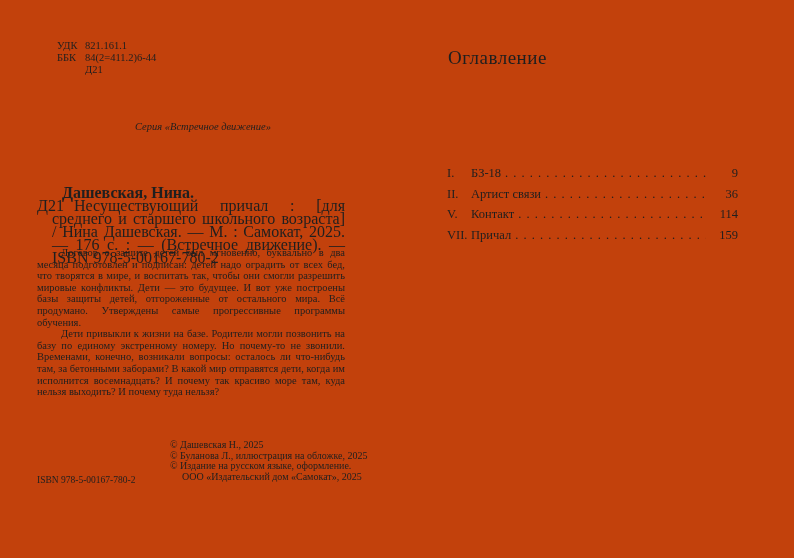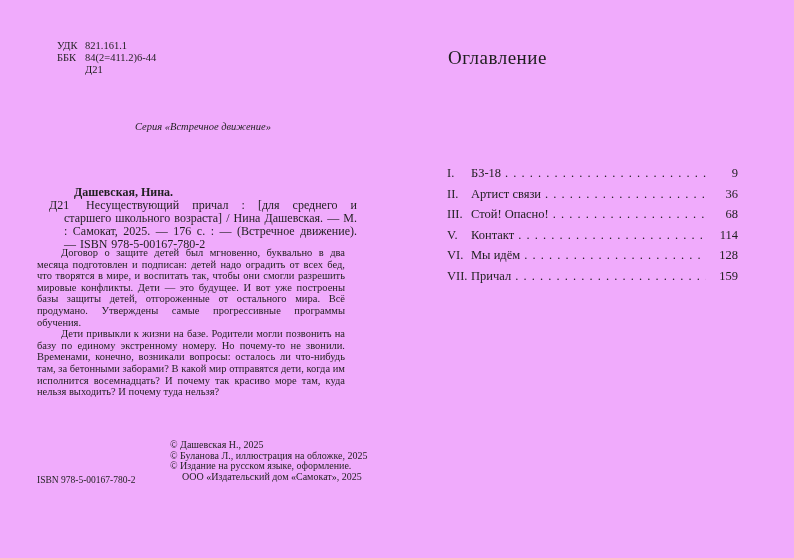--- a/index.html
+++ b/index.html
@@ -5,21 +5,21 @@
   html, body { margin: 0; padding: 0; }
   body {
     background: #e9e9e9;
     font-family: "Liberation Serif", "DejaVu Serif", serif;
     color: #1f1f1f;
   }
   .canvas {
     position: relative;
     width: 794px;
     height: 558px;
-    background: #f0abfc;
+    background: #c2410c;
     overflow: hidden;
     margin: 0 auto;
   }
   .page { position: absolute; top: 0; height: 558px; }
   .page-left  { left: 37px;  width: 308px; }
   .page-right { left: 447px; width: 291px; }
 
   
   .meta { position: absolute; top: 40px; left: 20px; font-size: 10.5px; line-height: 12px; }
   .meta-row { display: flex; }
@@ -27,21 +27,21 @@
   .meta-value { flex: 1; }
 
   
   .series {
     position: absolute; top: 121px; left: 0; width: 308px;
     padding-left: 24px; box-sizing: border-box;
     text-align: center; font-style: italic; font-size: 10.5px;
   }
 
   
-  .card { position: absolute; top: 186px; left: 12px; width: 308px; font-size: 12px; line-height: 13px; }
+  .card { position: absolute; top: 186px; left: 0; width: 308px; font-size: 16px; line-height: 13px; }
   .card-author { margin-left: 25px; font-weight: bold; }
   .card-body { position: relative; }
   .card-sign { position: absolute; left: 0; top: 0; }
   .card-desc {
     margin: 0 0 0 15px; text-align: justify; text-indent: 22px;
     word-spacing: 1px;
   }
 
   
   .annotation {
@@ -130,36 +130,24 @@
         <span class="toc-leader"></span>
         <span class="toc-page">9</span>
       </div>
       <div class="toc-row">
         <span class="toc-num">II.</span>
         <span class="toc-chapter">Артист связи</span>
         <span class="toc-leader"></span>
         <span class="toc-page">36</span>
       </div>
       <div class="toc-row">
-        <span class="toc-num">III.</span>
-        <span class="toc-chapter">Стой! Опасно!</span>
-        <span class="toc-leader"></span>
-        <span class="toc-page">68</span>
-      </div>
-      <div class="toc-row">
         <span class="toc-num">V.</span>
         <span class="toc-chapter">Контакт</span>
         <span class="toc-leader"></span>
         <span class="toc-page">114</span>
-      </div>
-      <div class="toc-row">
-        <span class="toc-num">VI.</span>
-        <span class="toc-chapter">Мы идём</span>
-        <span class="toc-leader"></span>
-        <span class="toc-page">128</span>
       </div>
       <div class="toc-row">
         <span class="toc-num">VII.</span>
         <span class="toc-chapter">Причал</span>
         <span class="toc-leader"></span>
         <span class="toc-page">159</span>
       </div>
     </div>
   </div>
 

